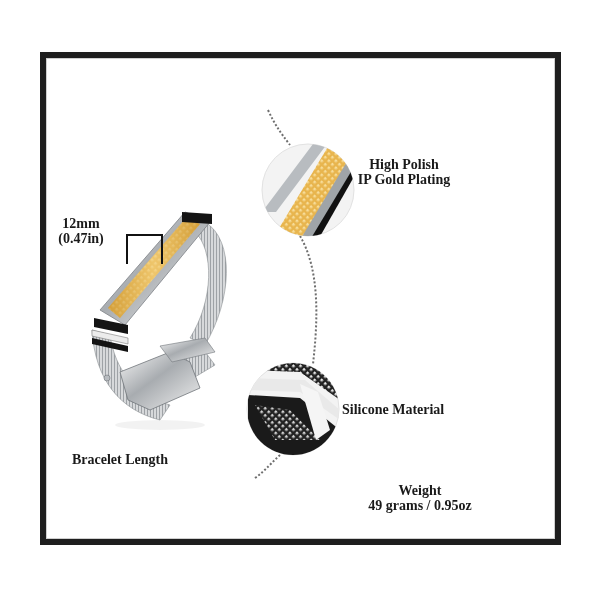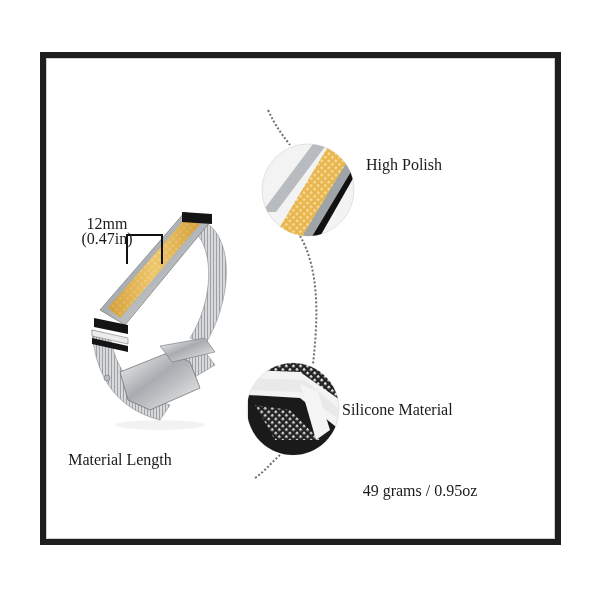--- a/index.html
+++ b/index.html
@@ -1,21 +1,21 @@
 <!DOCTYPE html>
 <html><head>
   <meta charset="utf-8">
   <style>
     html, body { margin: 0; padding: 0; background: #ffffff; }
     body { width: 600px; height: 600px; position: relative; overflow: hidden;
            font-family: "DejaVu Serif", "Liberation Serif", serif; }
     .frame { position: absolute; left: 40px; top: 52px; width: 509px; height: 481px;
              border: 6px solid #1e1e1e; background: #fff; box-shadow: inset 0 0 0 1px #cfcfcf; }
-    .label { position: absolute; text-align: center; font-weight: normal; color: #1a1a1a;
-             font-size: 16px; line-height: 15px; font-family: "Liberation Serif", "DejaVu Serif", serif; }
+    .label { position: absolute; text-align: center; font-weight: bold; color: #1a1a1a;
+             font-size: 14px; line-height: 15px; font-family: "Liberation Serif", "DejaVu Serif", serif; }
     .label span { display: block; white-space: nowrap; }
     svg { position: absolute; left: 0; top: 0; }
   </style>
 </head>
 <body>
 
 <div class="frame"></div>
 
 <svg width="600" height="600" viewBox="0 0 600 600">
   <defs>
@@ -90,32 +90,34 @@
     <g clip-path="url(#c2)">
       <path d="M248 370 L300 372 L340 400 L340 380 L300 360 Z" fill="url(#blackmesh)"></path>
       <path d="M248 378 L305 380 L340 410 L340 420 L300 392 L248 390 Z" fill="#e9e9e9"></path>
       <path d="M248 395 L300 398 L340 430 L340 460 L248 460 Z" fill="#1a1a1a"></path>
       <path d="M255 405 L290 410 L320 440 L275 440 Z" fill="url(#blackmesh)" opacity="0.9"></path>
       <path d="M300 384 L318 392 L330 430 L316 440 Z" fill="#f5f5f5"></path>
     </g>
   </g>
 </svg>
 
-<div class="label" style="left:77px; top:216px; width:60px;">
+<div class="label" style="left:51px; top:216px; width:60px;">
   <span>12mm</span>
   <span>(0.47in)</span>
 </div>
 
 <div class="label" style="left:352px; top:157px; width:104px;">
   <span>High Polish</span>
+  <span>IP Gold Plating</span>
 </div>
 
 <div class="label" style="left:342px; top:402px; width:96px; text-align:left;">
   <span>Silicone Material</span>
 </div>
 
 <div class="label" style="left:60px; top:452px; width:120px;">
-  <span>Material Length</span>
+  <span>Bracelet Length</span>
 </div>
 
 <div class="label" style="left:355px; top:483px; width:130px;">
+  <span>Weight</span>
   <span>49 grams / 0.95oz</span>
 </div>
 
 </body></html>

